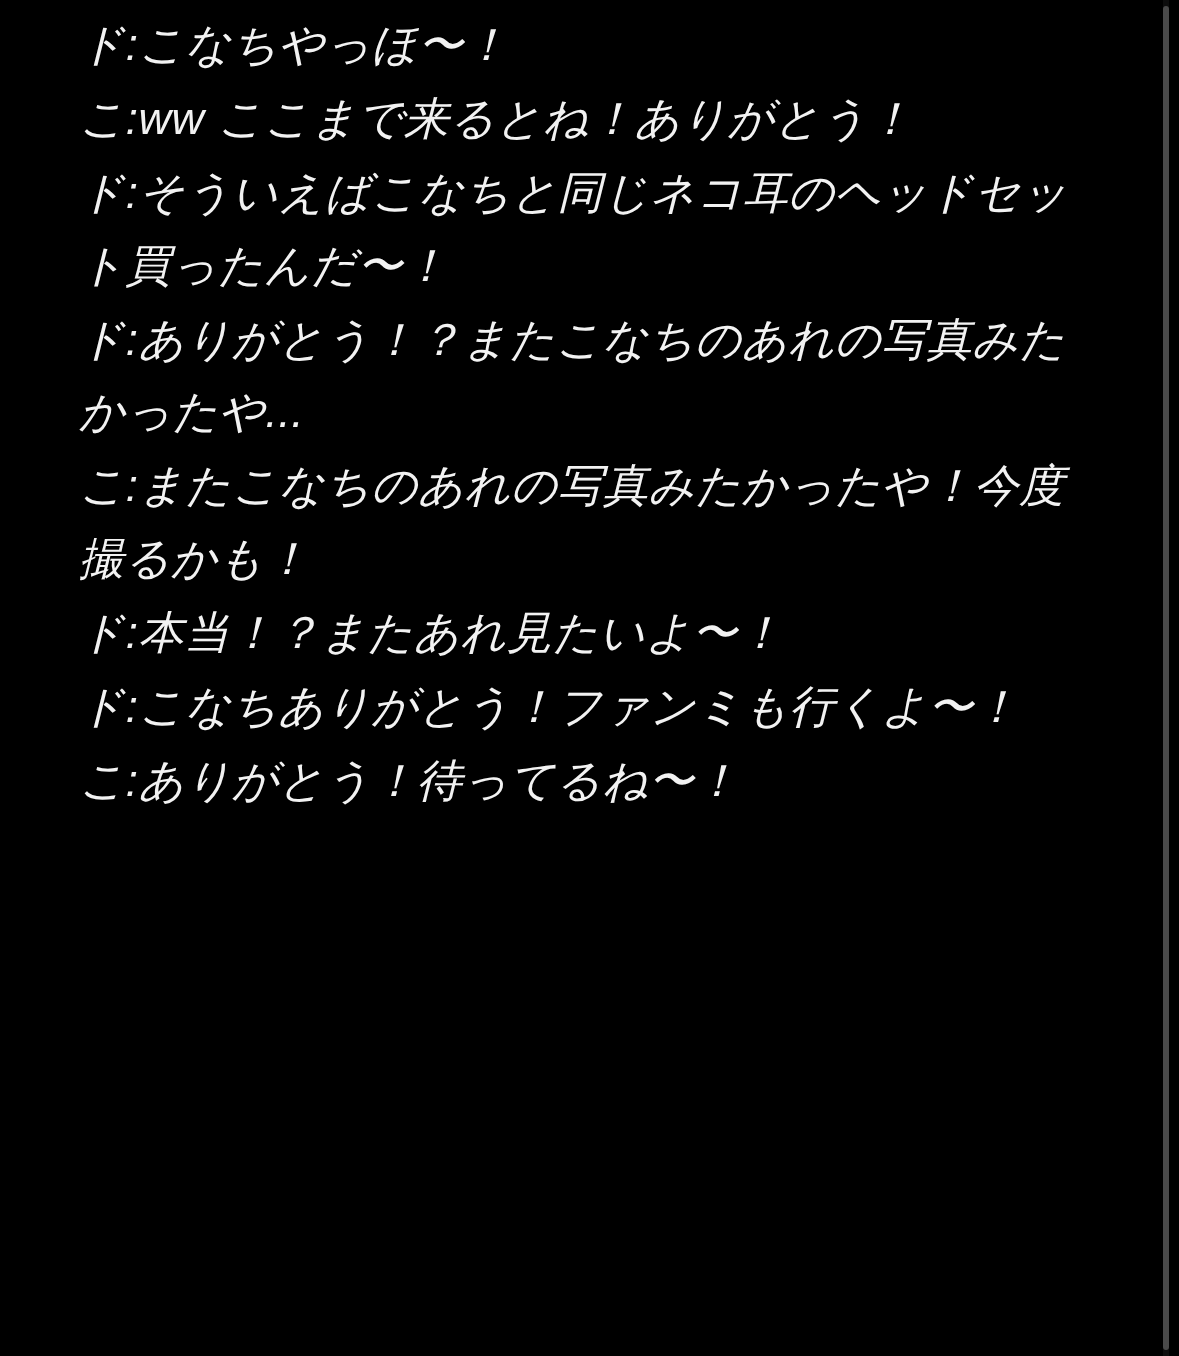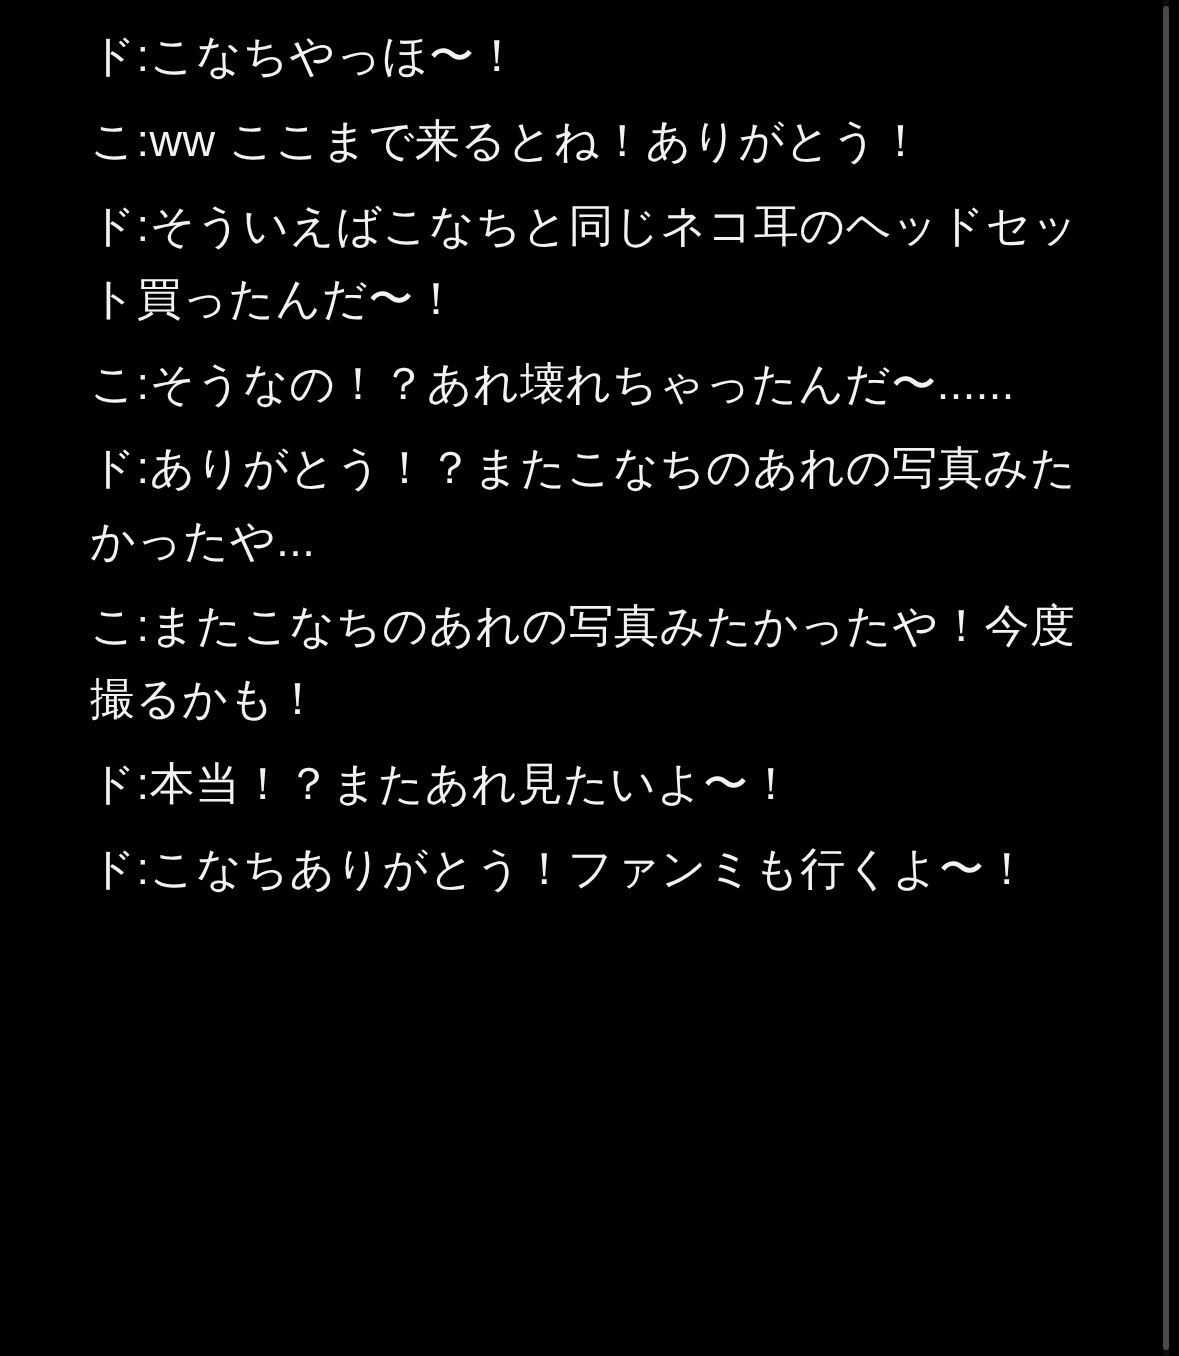--- a/index.html
+++ b/index.html
@@ -32,22 +32,23 @@
   .transcript {
     color: #f2f2f2;
     font-size: 45px;
     line-height: 1.62;
     letter-spacing: 0.5px;
     font-weight: 400;
     white-space: normal;
     word-break: break-word;
   }
   .line {
-    margin: 12px;
+    margin: 1px;
     padding: 0;
+    font-style: italic;
   }
   
   .gutter {
     position: absolute;
     top: 0;
     right: 0;
     width: 24px;
     height: 1356px;
     background: #000000;
   }
@@ -82,25 +83,25 @@
 
 <div class="page">
 
   <div class="edge-left"></div>
 
   <div class="content">
     <div class="transcript">
       <p class="line">ド:こなちやっほ〜！</p>
       <p class="line">こ:ww ここまで来るとね！ありがとう！</p>
       <p class="line">ド:そういえばこなちと同じネコ耳のヘッドセット買ったんだ〜！</p>
-      <p class="line">こ:そうなの！？あれ壊れちゃったんだ〜......</p>
       <p class="line">ド:ありがとう！？またこなちのあれの写真みたかったや...</p>
       <p class="line">こ:またこなちのあれの写真みたかったや！今度撮るかも！</p>
       <p class="line">ド:本当！？またあれ見たいよ〜！</p>
       <p class="line">ド:こなちありがとう！ファンミも行くよ〜！</p>
+      <p class="line">こ:ありがとう！待ってるね〜！</p>
     </div>
   </div>
 
   <div class="gutter"></div>
   <div class="scroll-track"></div>
   <div class="scroll-thumb"></div>
 
 </div>
 
 </body></html>

